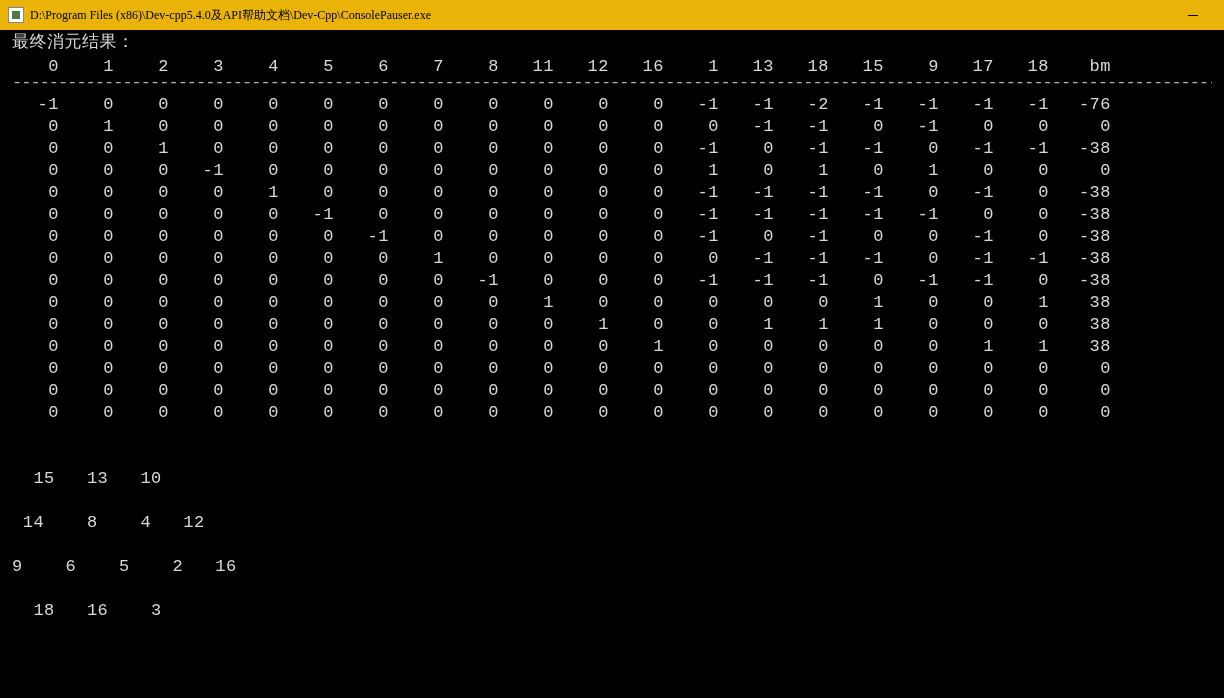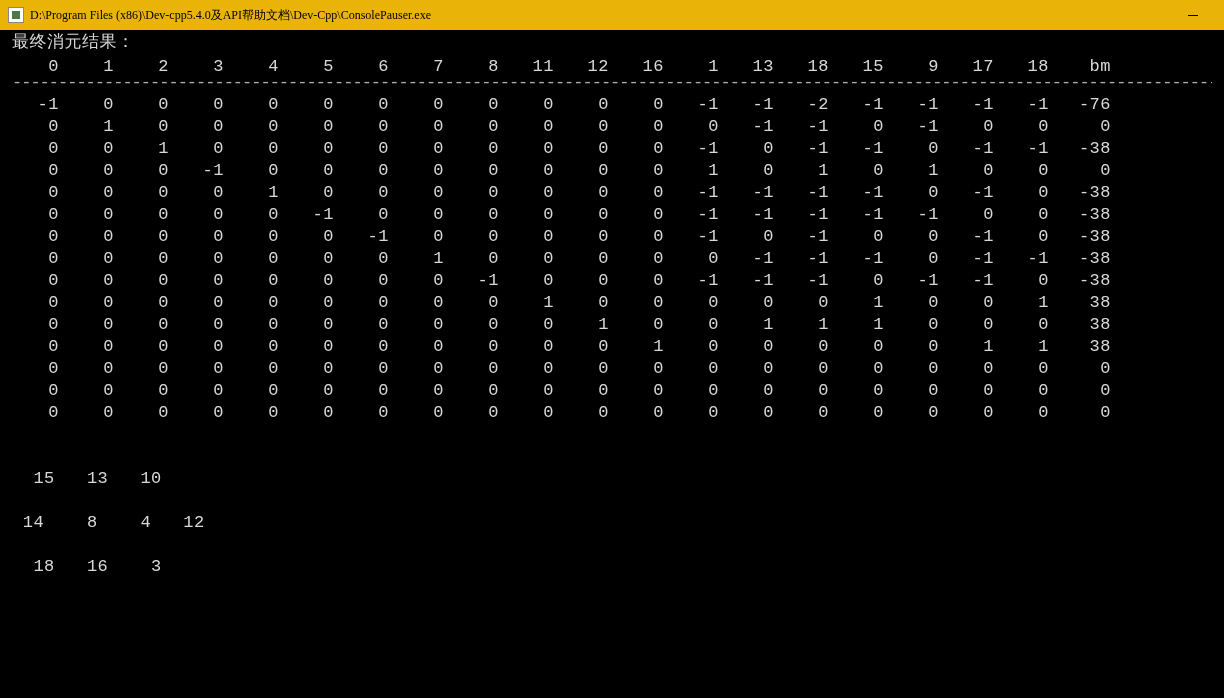--- a/index.html
+++ b/index.html
@@ -476,15 +476,16 @@
         <span class="col">0</span>
         <span class="col">0</span>
         <span class="col">0</span>
         <span class="col-last">0</span>
       </div>
     </div>
 
   <div class="bottom-rows" id="bottom-rows">
       <div class="bottom-row">  15   13   10</div>
       <div class="bottom-row"> 14    8    4   12</div>
+      <div class="bottom-row">9    6    5    2   16</div>
       <div class="bottom-row">  18   16    3</div>
     </div>
 </div>
 
 </body></html>

